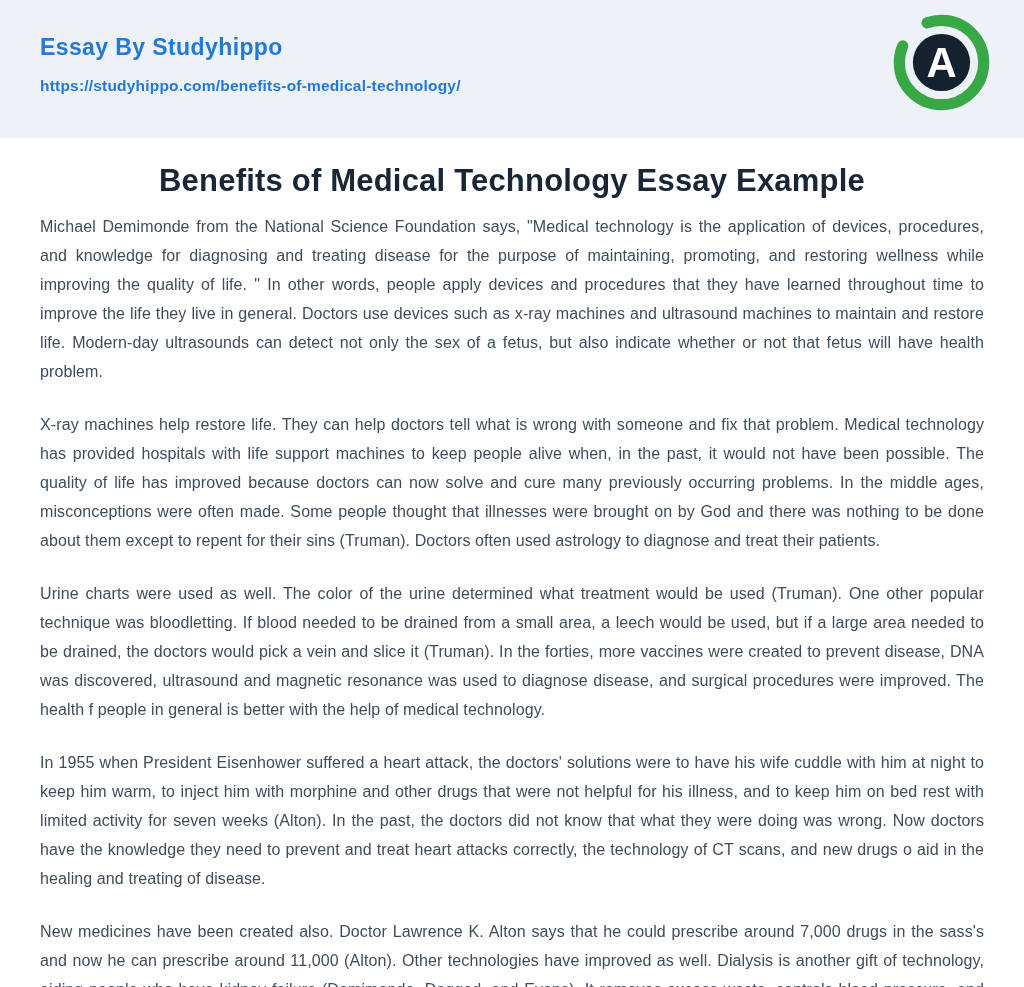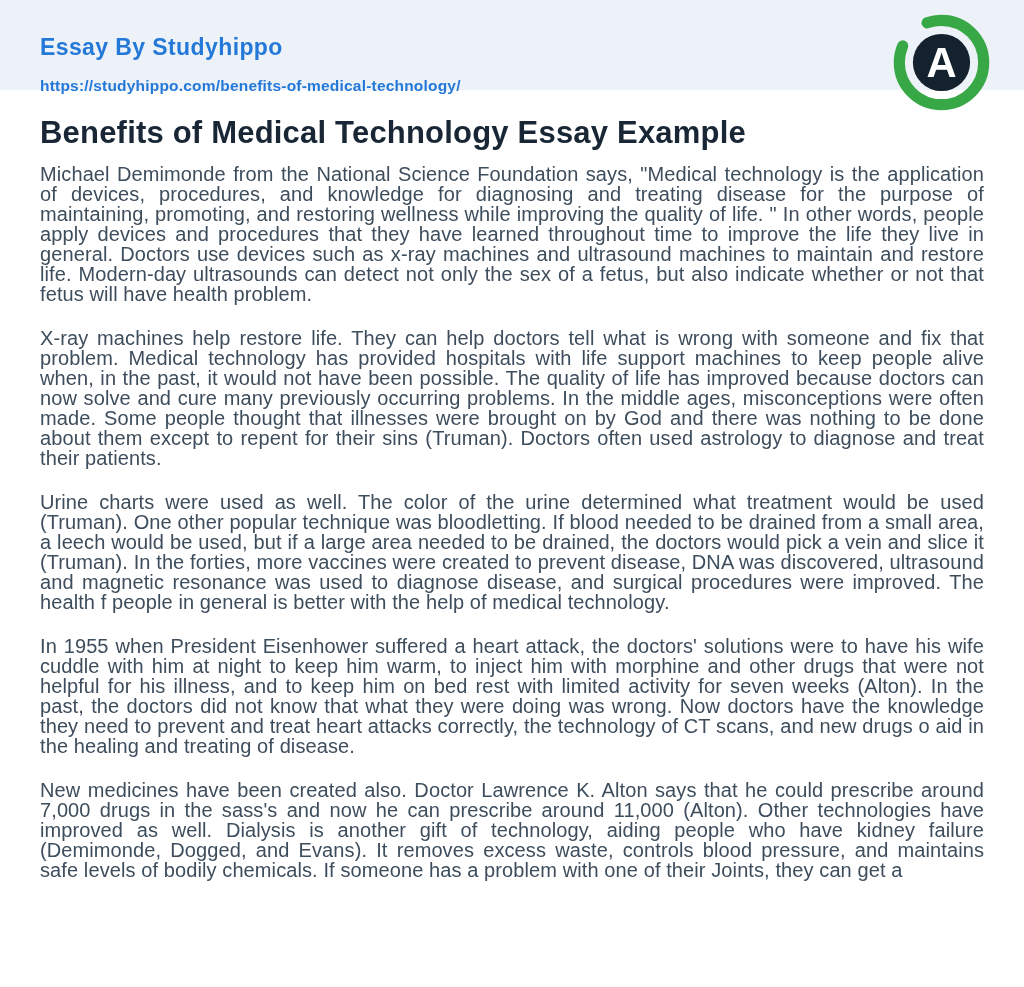--- a/index.html
+++ b/index.html
@@ -14,21 +14,21 @@
   html, body { background: #ffffff; }
   body {
     width: 1024px;
     height: 987px;
     overflow: hidden;
     font-family: "Liberation Sans", sans-serif;
     -webkit-font-smoothing: antialiased;
   }
   .site-header {
     position: relative;
-    height: 90px;
+    height: 138px;
     background: var(--header-bg);
     padding: 34px 36px 0 40px;
   }
   .site-title {
     color: var(--accent-blue);
     font-size: 23px;
     font-weight: 700;
     letter-spacing: 0.4px;
     margin-bottom: 16px;
   }
@@ -63,25 +63,26 @@
   }
   .content {
     padding: 25px 40px 0 40px;
   }
   .essay-title {
     color: var(--heading);
     font-size: 31px;
     font-weight: 800;
     letter-spacing: 0.2px;
     margin-bottom: 13px;
+    text-align: center;
   }
   .paragraphs p {
     color: var(--body-text);
-    font-size: 20px;
-    line-height: 20px;
+    font-size: 16px;
+    line-height: 29px;
     letter-spacing: 0.1px;
     text-align: justify;
     margin-bottom: 24px;
   }
 </style>
 </head>
 <body>
 
 <div class="page">
 

